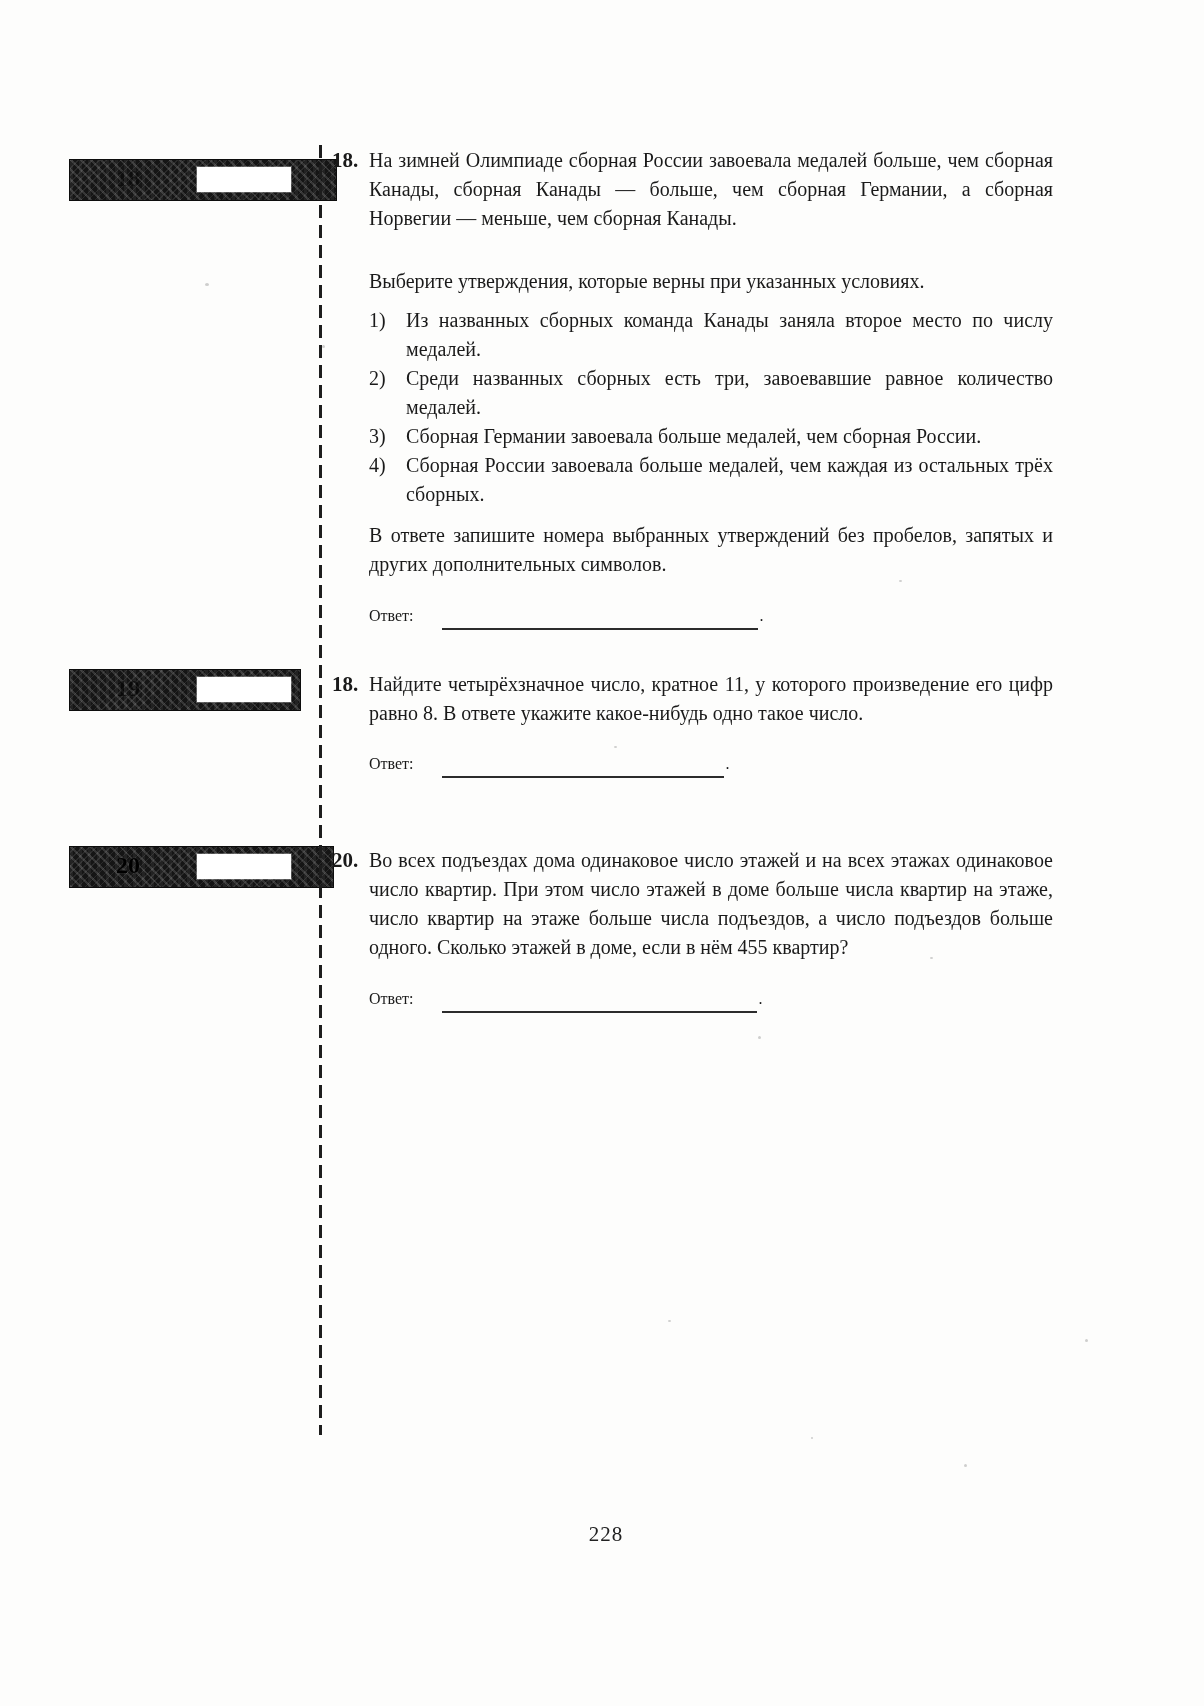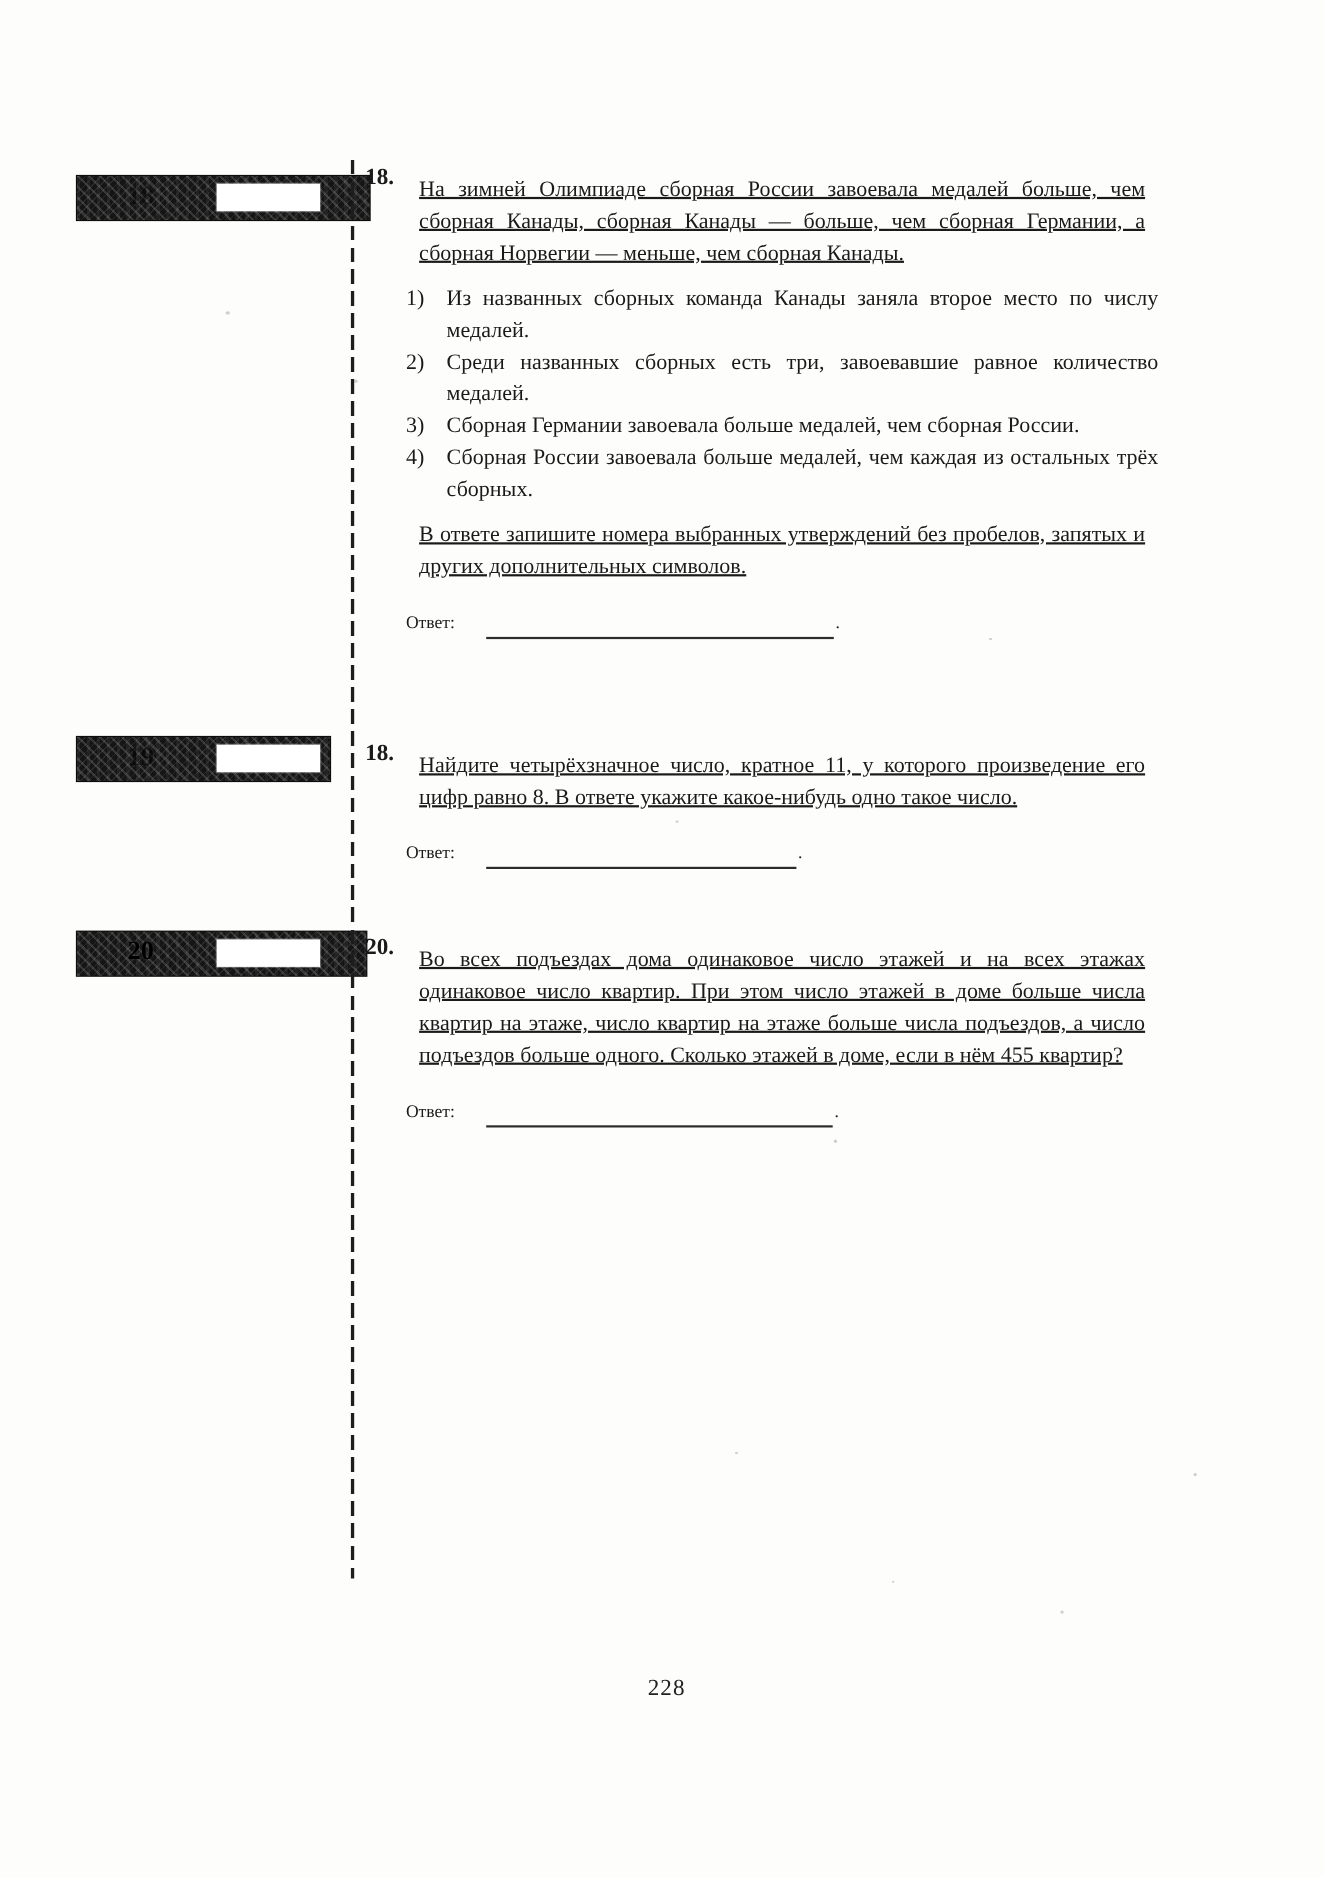--- a/index.html
+++ b/index.html
@@ -40,21 +40,21 @@
   }
 
   
   .problem{position:absolute;left:332px;width:724px;}
   .prob-num{
     position:absolute;left:0;top:0;
     font-weight:bold;font-size:21px;line-height:29px;
   }
   .prob-content{margin-left:37px;width:684px;}
   .para{
-    font-size:20px;line-height:29px;text-align:justify;margin:12px;text-decoration:underline;
+    font-size:20px;line-height:29px;text-align:justify;margin:0;
   }
   .intro{margin-top:34px;}
   .options{margin-top:10px;}
   .opt-row{display:flex;font-size:20px;line-height:29px;}
   .opt-num{flex:none;width:37px;}
   .opt-text{flex:1;text-align:justify;}
   .note{margin-top:12px;}
 
   .answer-row{
     margin-top:22px;font-size:16px;line-height:29px;
@@ -100,20 +100,21 @@
   <span class="margin-num">20</span>
   <span class="margin-slot"></span>
 </div>
 
 <div class="divider"></div>
 
 <div class="problem p18">
   <div class="prob-num">18.</div>
   <div class="prob-content">
     <p class="para">На зимней Олимпиаде сборная России завоевала медалей больше, чем сборная Канады, сборная Канады — больше, чем сборная Германии, а сборная Норвегии — меньше, чем сборная Канады.</p>
+    <p class="para intro">Выберите утверждения, которые верны при указанных условиях.</p>
     <div class="options">
       <div class="opt-row">
         <span class="opt-num">1)</span>
         <span class="opt-text">Из названных сборных команда Канады заняла второе место по числу медалей.</span>
       </div>
       <div class="opt-row">
         <span class="opt-num">2)</span>
         <span class="opt-text">Среди названных сборных есть три, завоевавшие равное количество медалей.</span>
       </div>
       <div class="opt-row">

